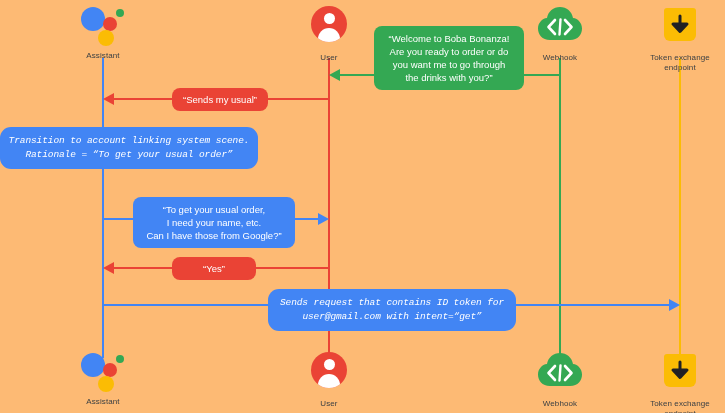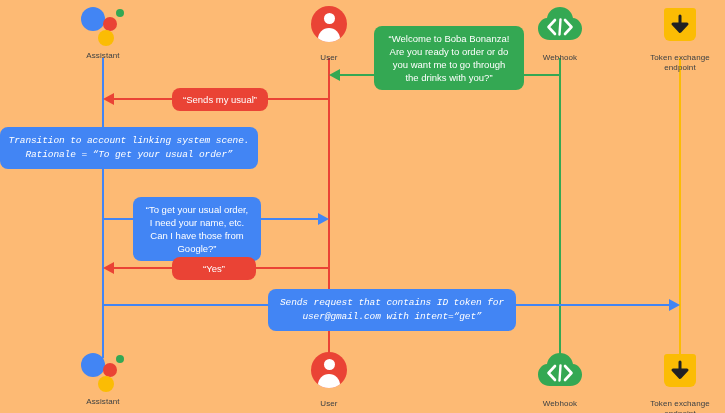--- a/index.html
+++ b/index.html
@@ -133,20 +133,21 @@
     font-family: "Liberation Sans", sans-serif;
     font-size: 9.5px;
     line-height: 13px;
   }
   .bubble.mono {
     font-family: "Liberation Mono", monospace;
     font-style: italic;
     font-size: 9.5px;
     line-height: 14px;
     letter-spacing: -0.1px;
+    border-radius: 11px;
   }
   .bubble span { display: block; white-space: pre-line; }
 </style>
 </head>
 <body>
 
 <div id="diagram">
 
   <div class="lifeline assistant" style="left:102px;"></div>
   <div class="lifeline user" style="left:328px;"></div>
@@ -217,21 +218,21 @@
     <span>“Sends my usual”</span>
   </div>
 
   <div class="bubble blue mono" style="left:0px; top:127px; width:258px; padding:7px 8px;">
     <span>Transition to account linking system scene.
 Rationale = “To get your usual order”</span>
   </div>
 
   <div class="msg-line" style="left:103px; top:218px; width:223px; background:#4285f4;"></div>
   <div class="arrow-head right" style="left:318px; top:213px; color:#4285f4;"></div>
-  <div class="bubble blue sans" style="left:133px; top:197px; width:128px; padding:6px 8px;">
+  <div class="bubble blue sans" style="left:133px; top:197px; width:162px; padding:6px 8px;">
     <span>“To get your usual order,
 I need your name, etc.
 Can I have those from Google?”</span>
   </div>
 
   <div class="msg-line" style="left:108px; top:267px; width:221px; background:#ea4335;"></div>
   <div class="arrow-head left" style="left:103px; top:262px; color:#ea4335;"></div>
   <div class="bubble red sans" style="left:172px; top:257px; width:84px; padding:5px 6px;">
     <span>“Yes”</span>
   </div>

